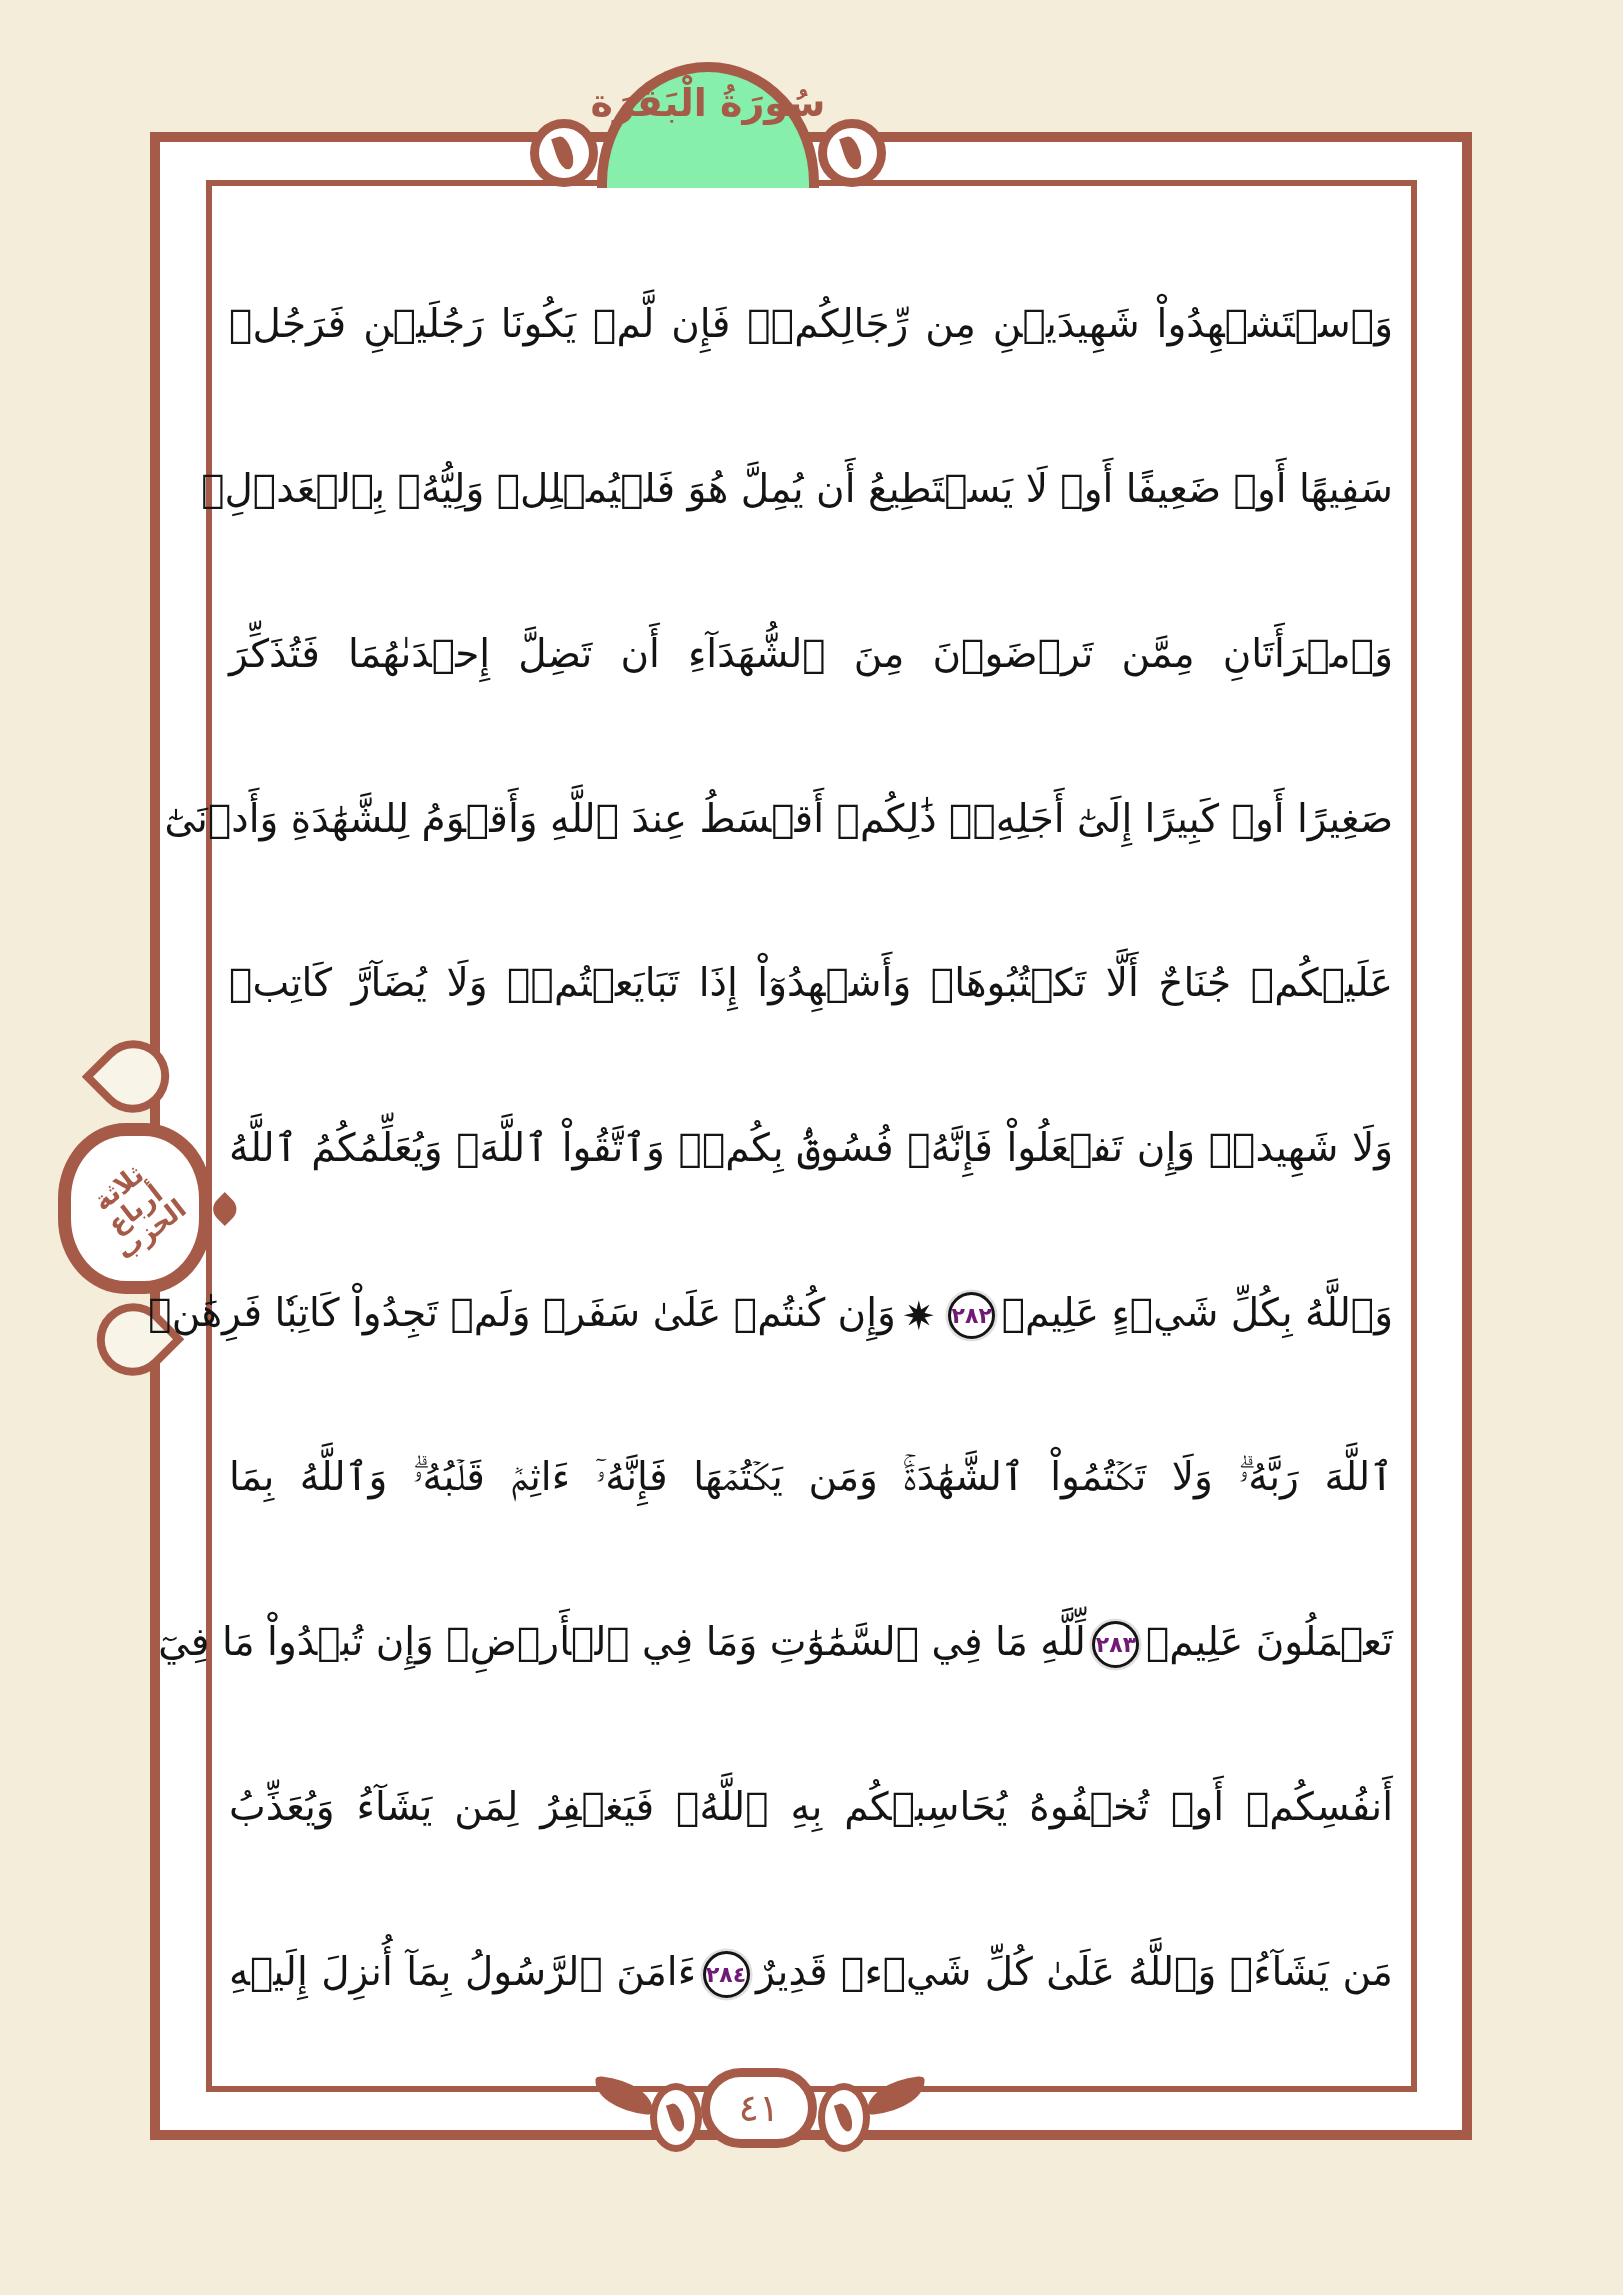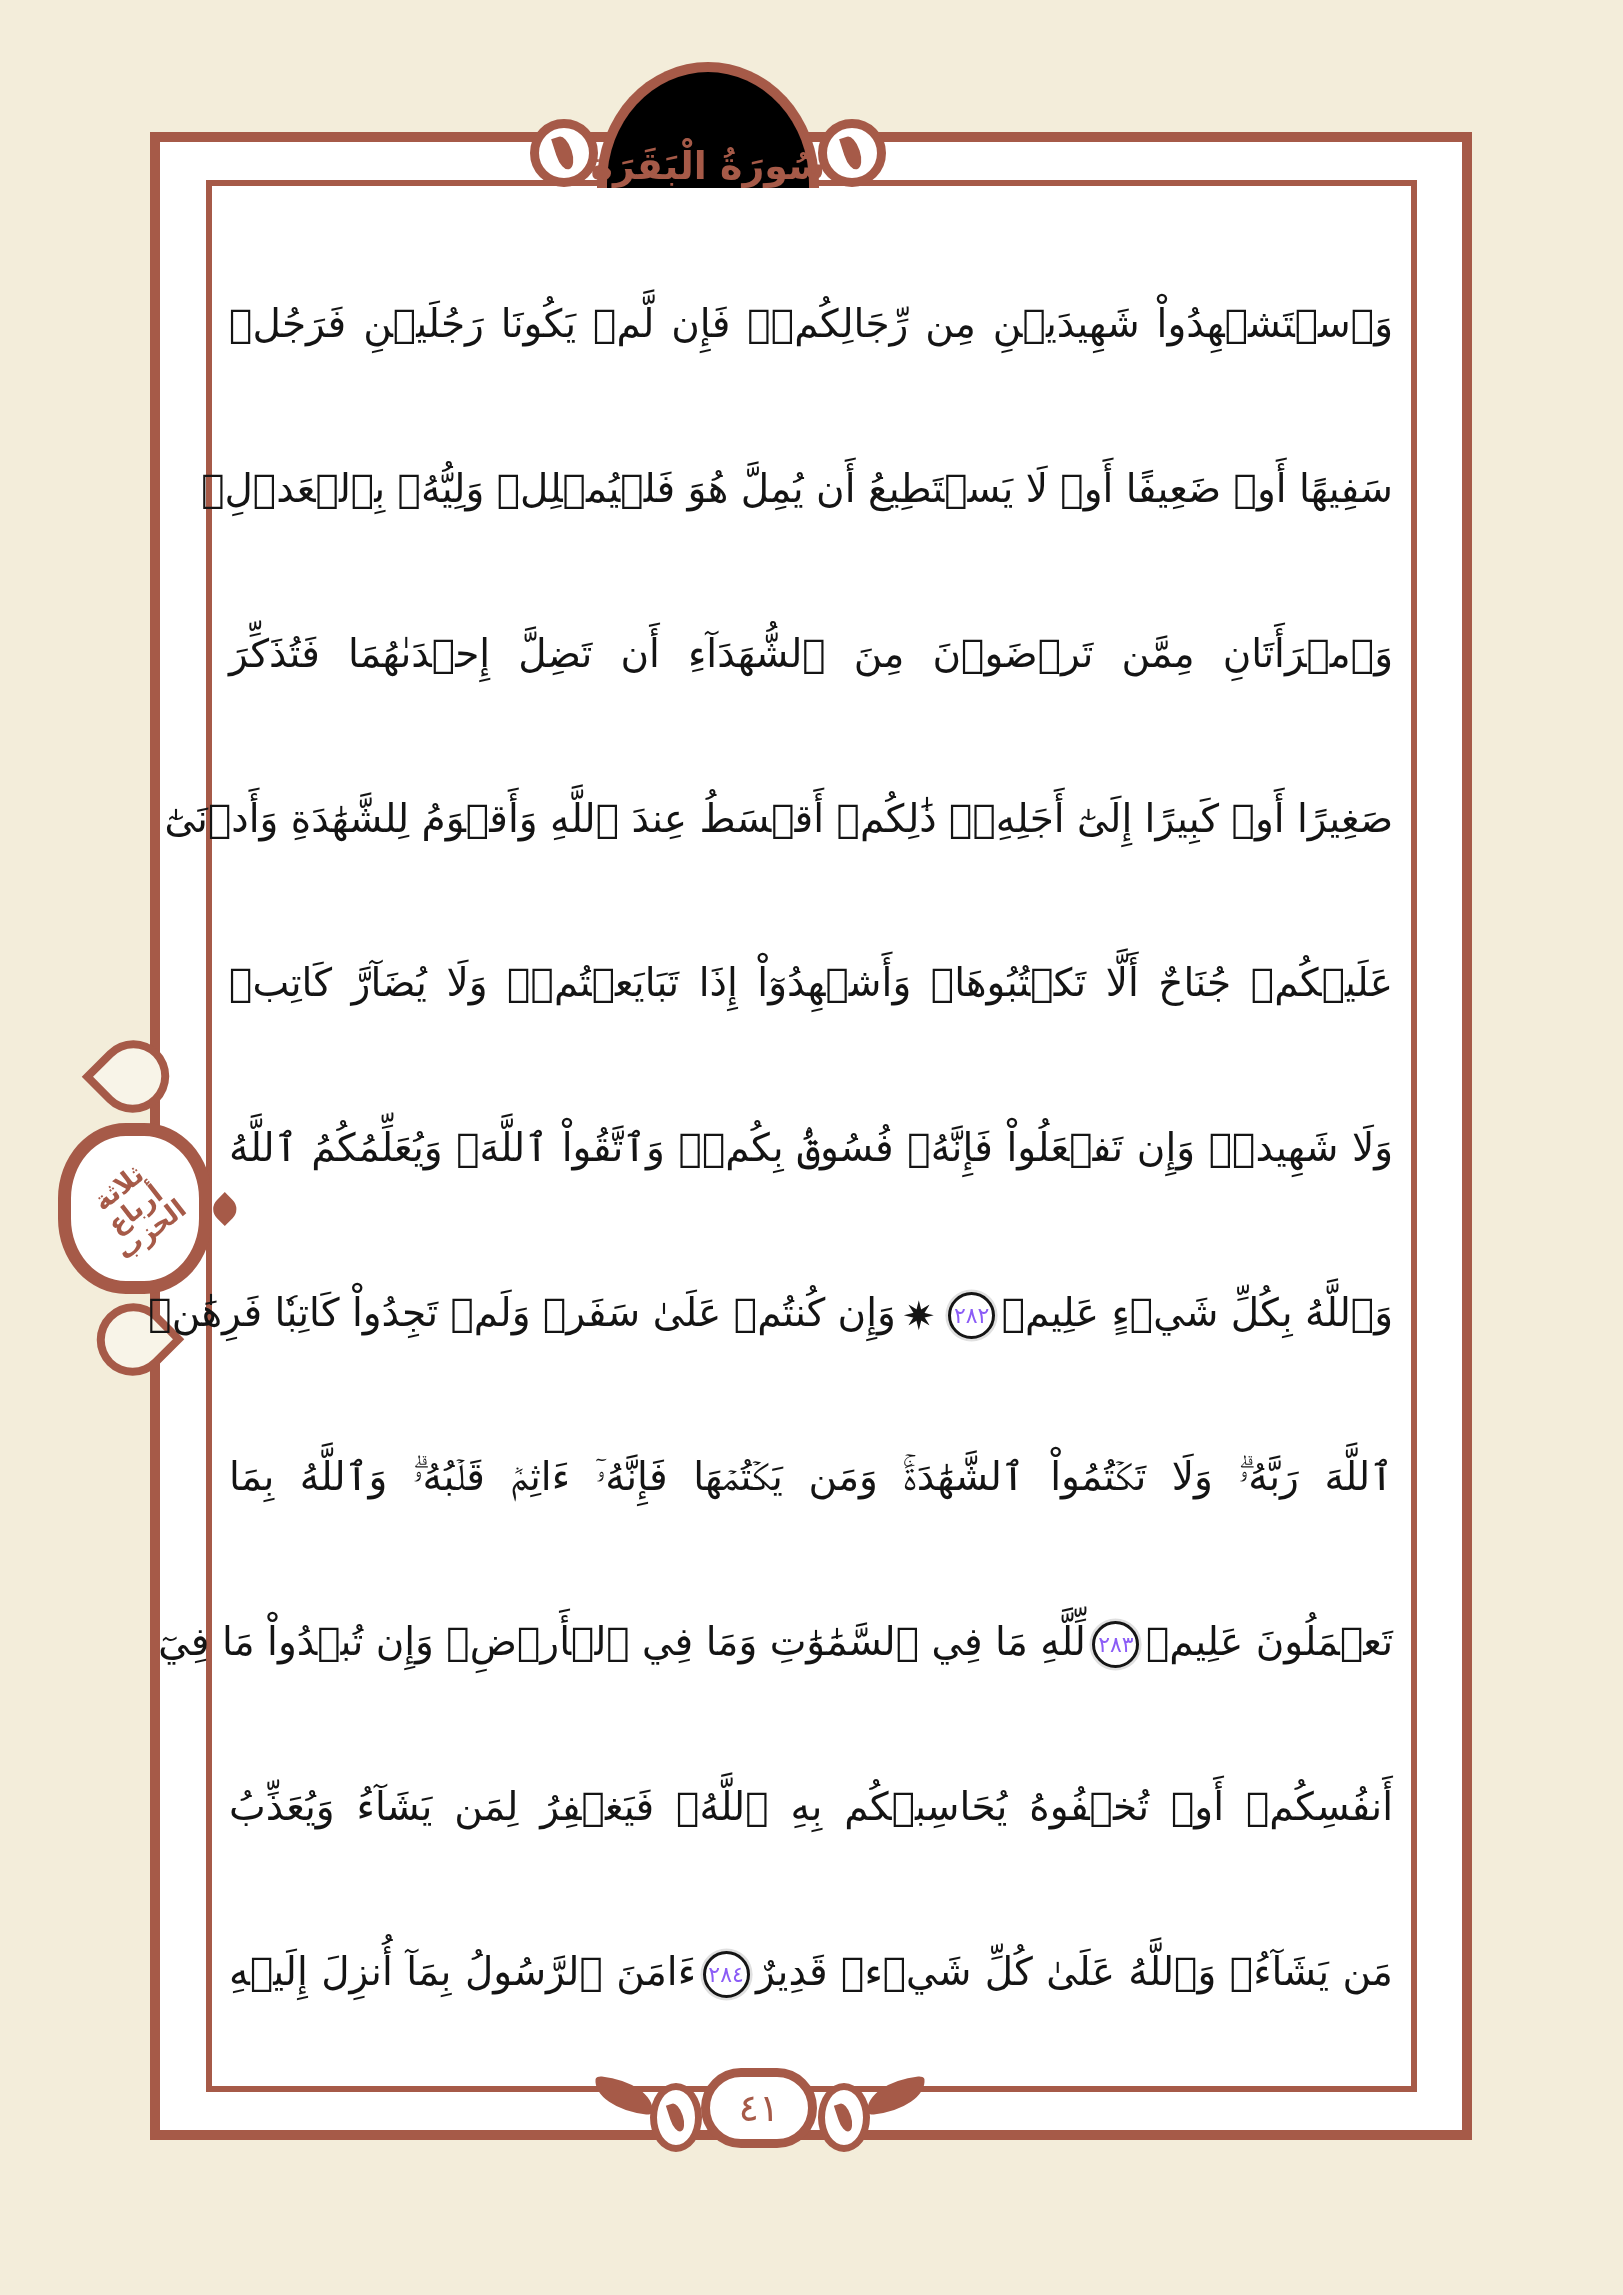--- a/index.html
+++ b/index.html
@@ -16,22 +16,22 @@
   }
   .inner-frame{
     position:absolute;left:206px;top:180px;width:1211px;height:1912px;
     border:6.5px solid #a65a48;box-sizing:border-box;z-index:2;background:transparent;
   }
   
   .header-dome{
     position:absolute;left:597px;top:62px;width:222px;height:126px;
     border:10.5px solid #a65a48;border-bottom:none;
     border-radius:114px 114px 0 0 / 124px 124px 0 0;
-    background:#000000;box-sizing:border-box;z-index:4;
-    display:flex;align-items:flex-end;justify-content:center;
+    background:#86efac;box-sizing:border-box;z-index:4;
+    display:flex;align-items:flex-start;justify-content:center;
   }
   .surah-title{
     color:#a65a48;font-size:38px;font-weight:bold;letter-spacing:0.7px;
     padding-top:9.2px;white-space:nowrap;
   }
   .h-ring{
     position:absolute;top:119px;width:68px;height:68px;border-radius:50%;
     border:9.2px solid #a65a48;background:#ffffff;box-sizing:border-box;z-index:4;
     display:flex;align-items:center;justify-content:center;
   }
@@ -93,21 +93,21 @@
     direction:rtl;text-align:justify;text-align-last:justify;
     height:120px;line-height:120px;white-space:nowrap;
     font-size:39px;color:#141414;font-weight:500;
   }
   .words{color:#141414;}
   .ayah-marker{
     display:inline-block;min-width:47px;height:47px;line-height:42px;
     text-align:center;text-align-last:center;vertical-align:middle;
     border:3.3px solid #151515;border-radius:50%;background:#ffffff;
     box-shadow:0 0 0 1.3px #ffffff inset, 0 0 0 2.6px #15151522;
-    font-size:22px;font-weight:normal;color:#8b5cf6;margin:0 6.5px;box-sizing:border-box;
+    font-size:22px;font-weight:bold;color:#701a75;margin:0 6.5px;box-sizing:border-box;
   }
   .hizb-star{
     position:relative;display:inline-block;width:30px;height:30px;
     vertical-align:middle;margin:0 7.9px;
   }
   .hizb-star::before,.hizb-star::after{
     content:"";position:absolute;inset:0;background:#151515;
     clip-path:polygon(50% 0,60% 40%,100% 50%,60% 60%,50% 100%,40% 60%,0 50%,40% 40%);
   }
   .hizb-star::after{transform:rotate(45deg);}

